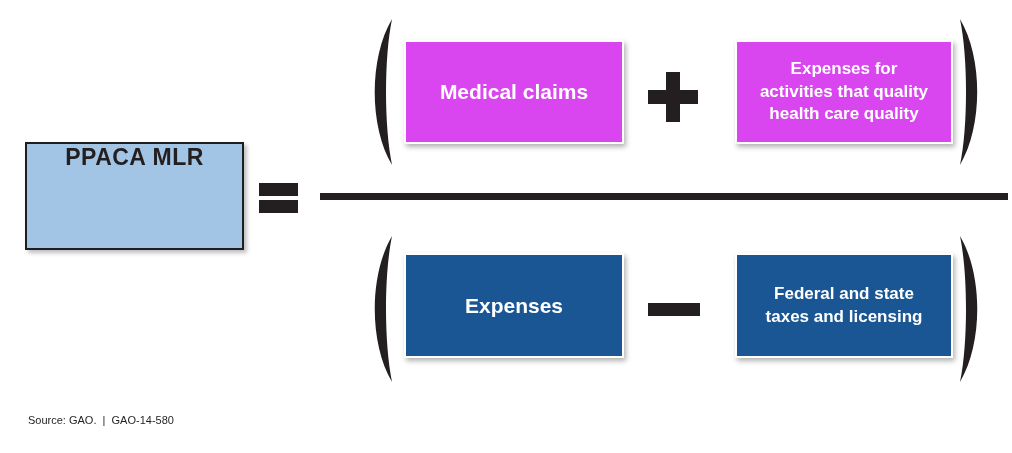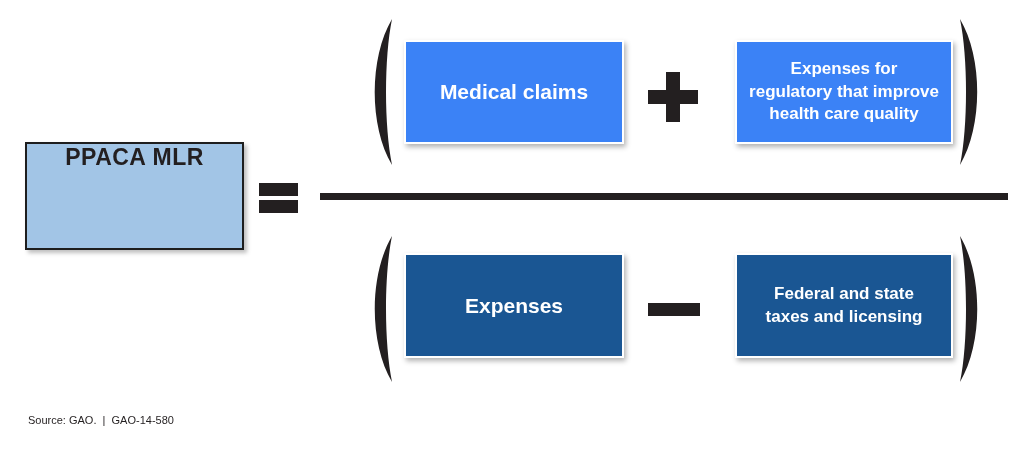--- a/index.html
+++ b/index.html
@@ -28,21 +28,21 @@
   
   .frac-line{left:320px;top:193px;width:688px;height:7px;background:#231F20;}
 
   
   .term-box{
     border:2px solid #ffffff;
     box-shadow:2px 3px 5px rgba(0,0,0,.3);
     display:flex;flex-direction:column;align-items:center;justify-content:center;
     text-align:center;color:#ffffff;font-weight:bold;
   }
-  .teal{background:#3b82f6;}
+  .teal{background:#d946ef;}
   .blue{background:#1A5693;}
   .one-line{font-size:21px;}
   .multi-line{font-size:17px;line-height:1.32;}
 
   .num-left {left:404px;top:40px;width:220px;height:104px;}
   .num-right{left:735px;top:40px;width:218px;height:104px;}
   .den-left {left:404px;top:253px;width:220px;height:105px;}
   .den-right{left:735px;top:253px;width:218px;height:105px;}
 
   
@@ -96,21 +96,21 @@
     <span class="one-line">Medical claims</span>
   </div>
 
   <div class="abs plus">
     <div class="h"></div>
     <div class="v"></div>
   </div>
 
   <div class="abs term-box teal num-right multi-line">
     <span>Expenses for</span>
-    <span>regulatory that improve</span>
+    <span>activities that quality</span>
     <span>health care quality</span>
   </div>
 
   <div class="abs paren p-den-open">
     <svg viewBox="0 0 34 152">
         <path d="M 30 3 C 7 42, 7 110, 30 149 C 22 110, 22 42, 30 3 Z"></path>
       </svg>
   </div>
   <div class="abs paren p-den-close">
     <svg viewBox="0 0 34 152">

